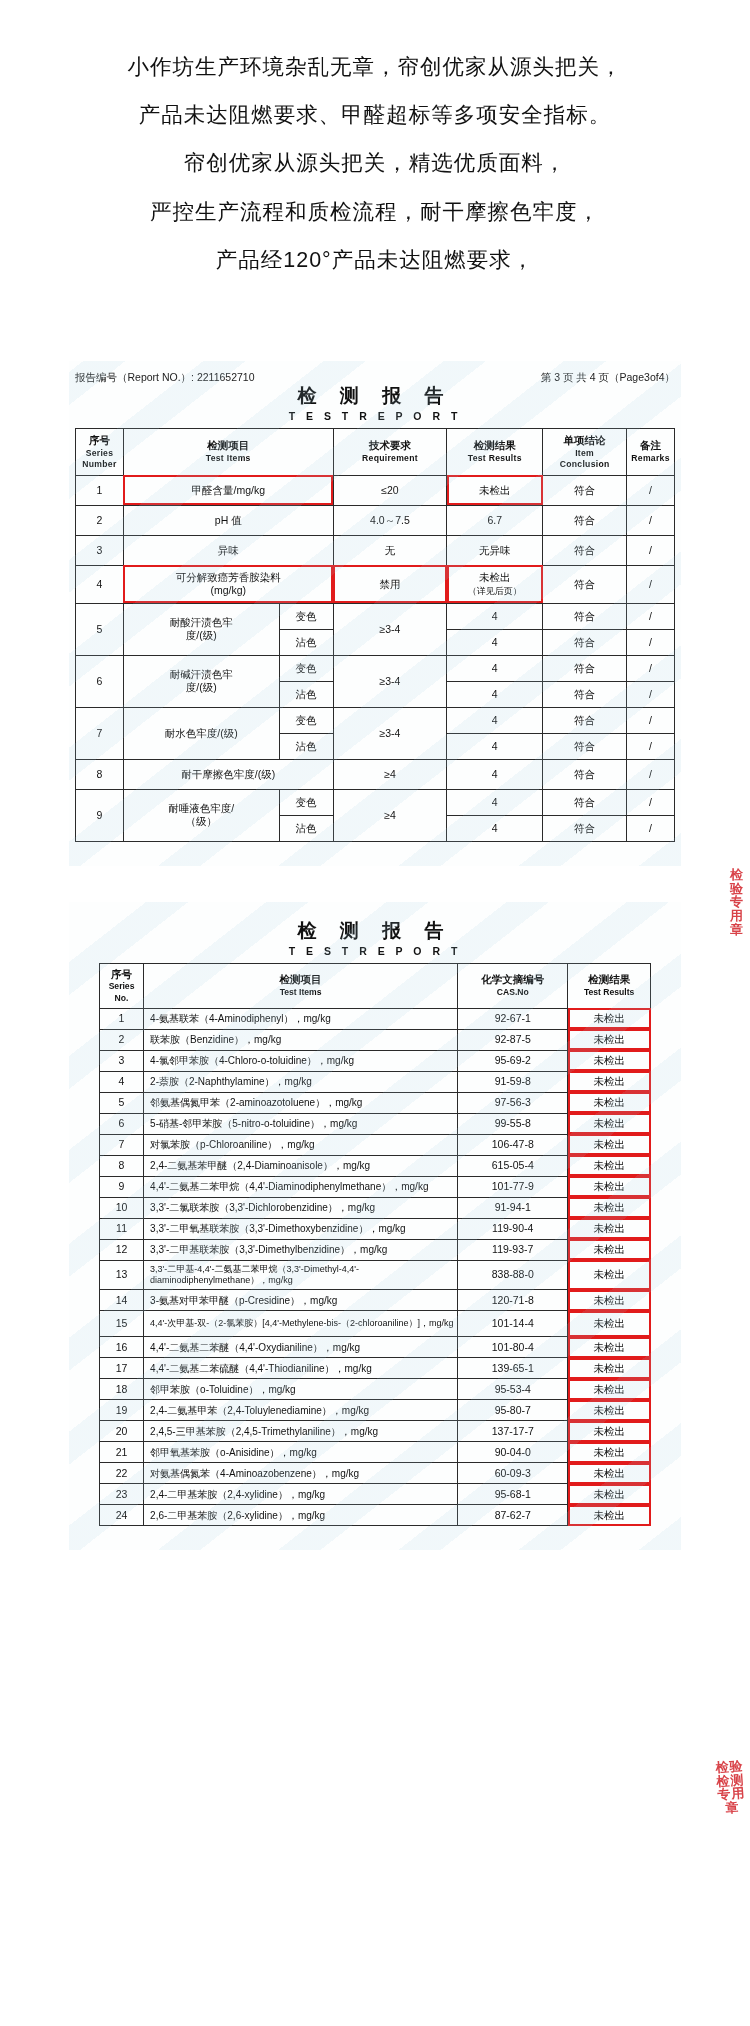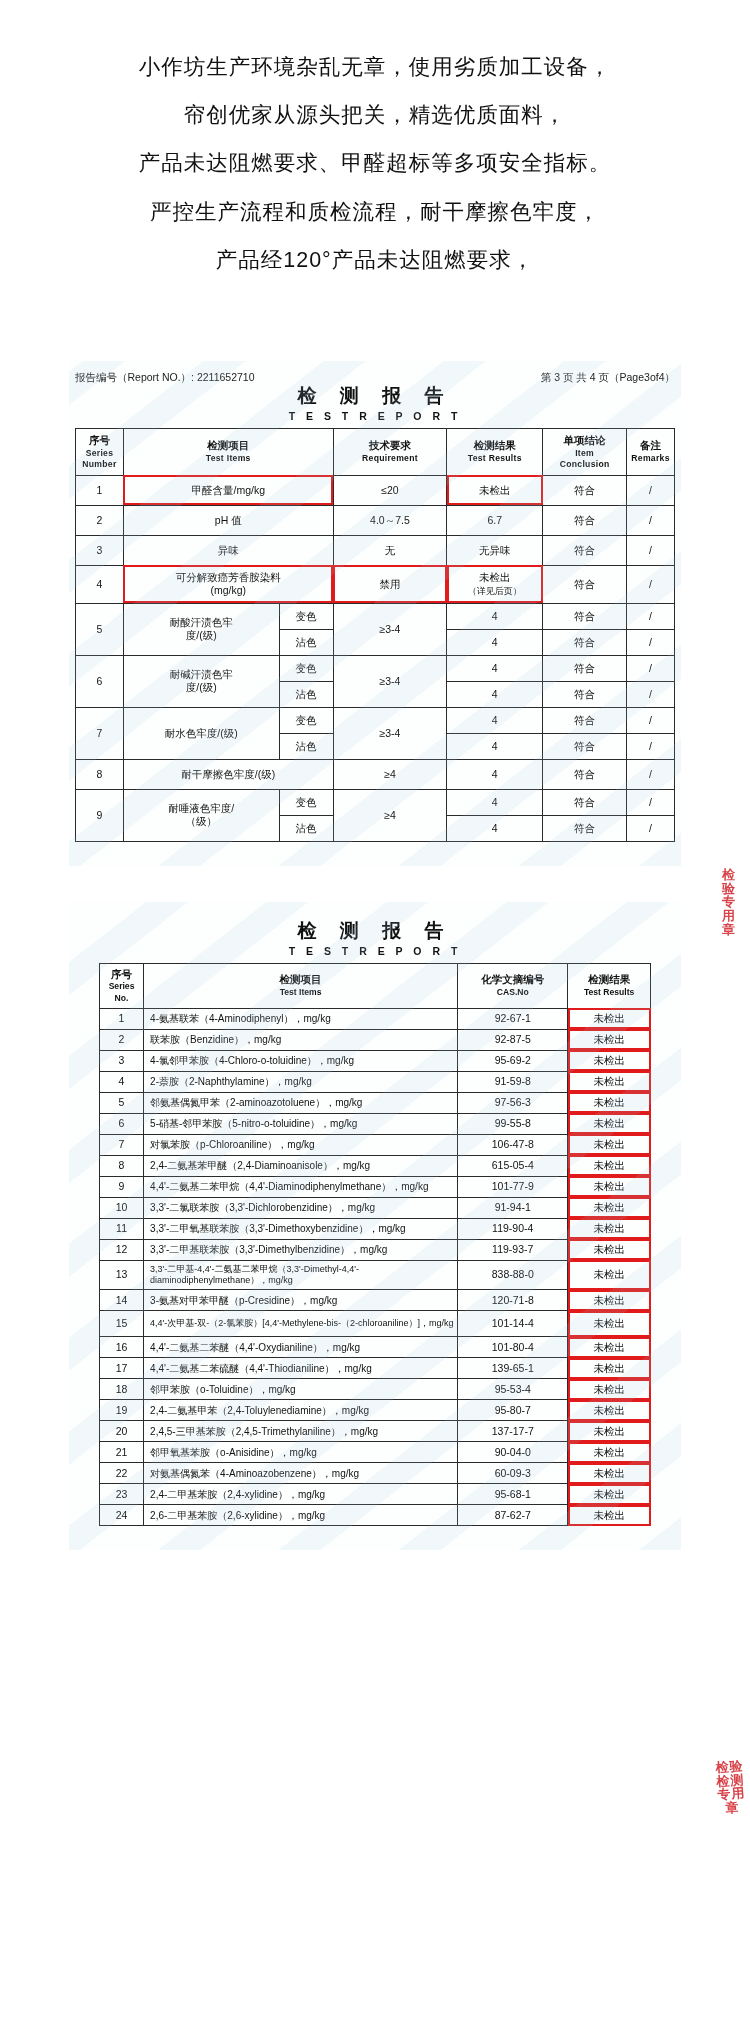--- a/index.html
+++ b/index.html
@@ -79,32 +79,32 @@
   .outer-wrap{padding:0 6px;}
 
   
   .redbox{outline:2px solid #e11b1b;outline-offset:-2px;}
 
   
   .stamp{
     position:absolute;color:#d2232a;font-weight:700;opacity:.85;
     letter-spacing:1px;
   }
-  .stamp1{right:6px;top:868px;font-size:13px;line-height:1.05;width:22px;text-align:left;}
+  .stamp1{right:6px;top:868px;font-size:13px;line-height:1.05;width:22px;text-align:right;}
   .stamp2{right:2px;top:1760px;font-size:13px;line-height:1.05;width:34px;text-align:center;transform:rotate(-4deg);}
 </style>
 </head>
 <body>
 
 <div class="page">
 
   <div class="headline">
-    <p>小作坊生产环境杂乱无章，使用劣质加工设备，</p>
+    <p>小作坊生产环境杂乱无章，帘创优家从源头把关，</p>
+    <p>产品未达阻燃要求、甲醛超标等多项安全指标。</p>
     <p>帘创优家从源头把关，精选优质面料，</p>
-    <p>产品未达阻燃要求、甲醛超标等多项安全指标。</p>
     <p>严控生产流程和质检流程，耐干摩擦色牢度，</p>
     <p>产品经120°产品未达阻燃要求，</p>
   </div>
 
   <div class="sheet">
     <div class="watermark"></div>
 
     <div class="rpt-head">
       <span>报告编号（Report NO.）: 2211652710</span>
       <span>第 3 页 共 4 页（Page3of4）</span>

